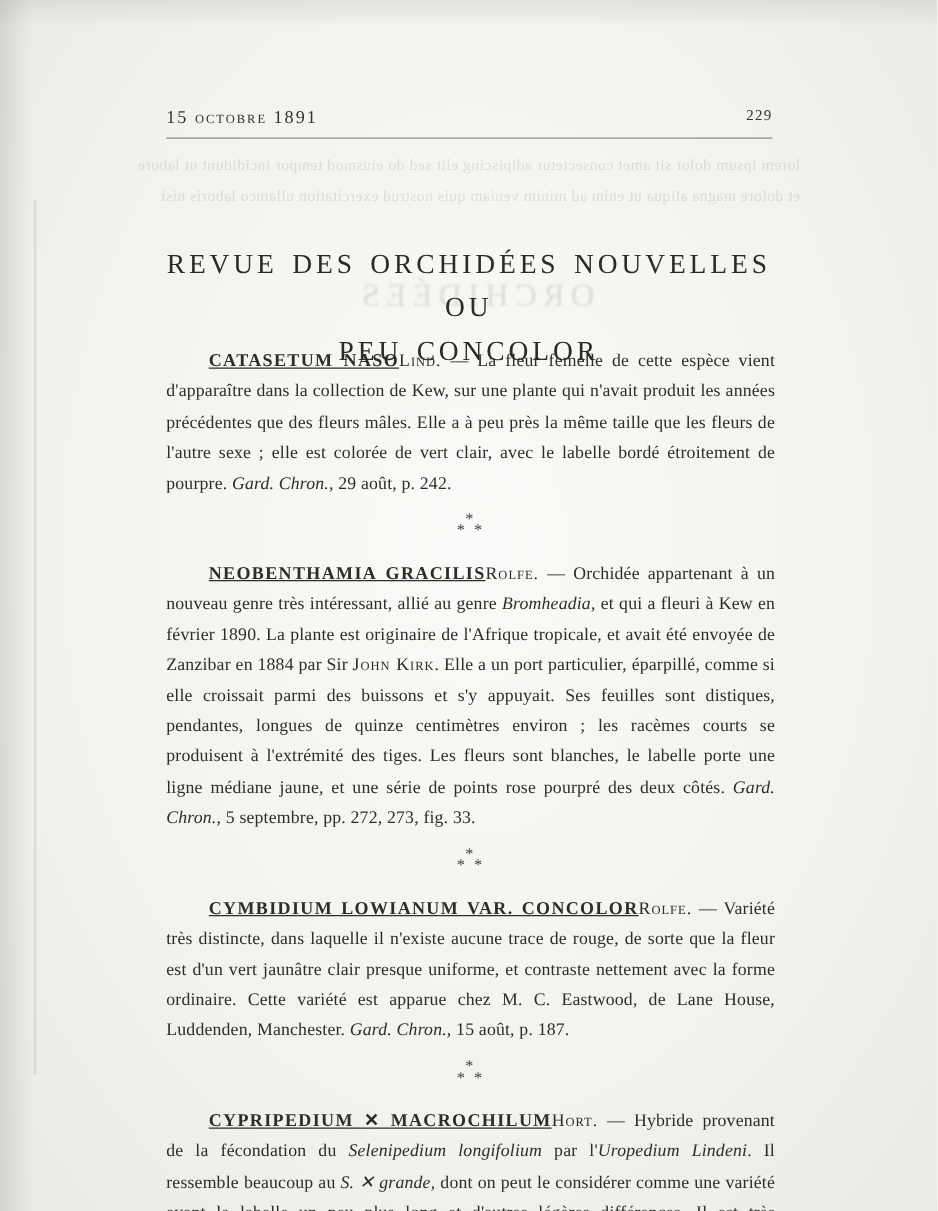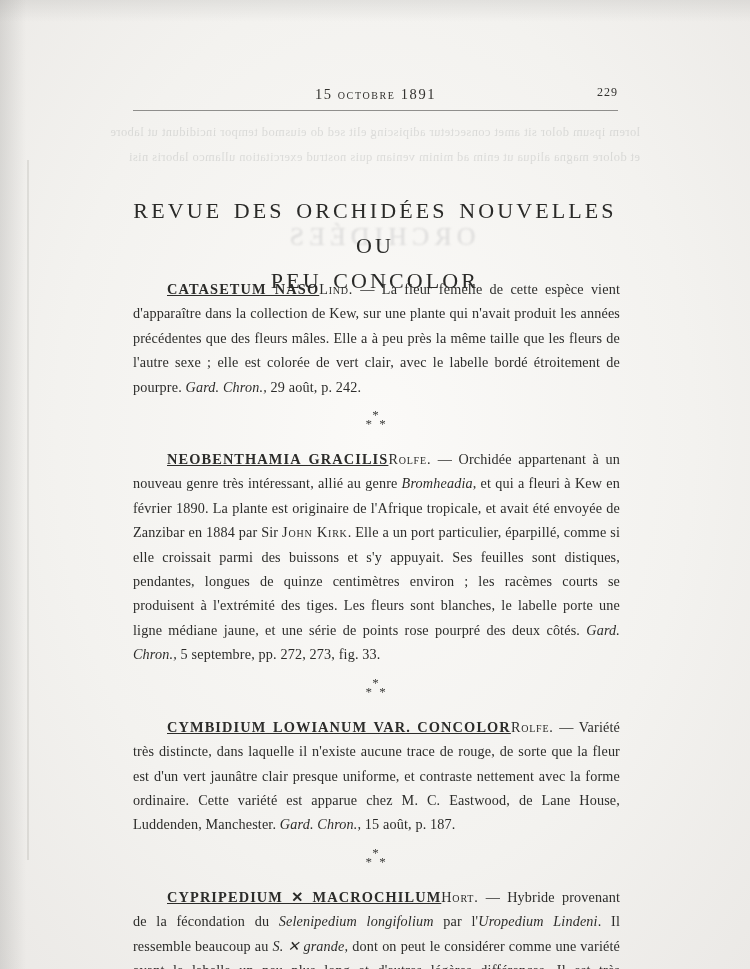--- a/index.html
+++ b/index.html
@@ -89,21 +89,21 @@
   }
 
   
   .running-head {
     position: absolute;
     left: 133px;
     top: 86px;
     width: 485px;
     display: flex;
     align-items: baseline;
-    justify-content: center;
+    justify-content: flex-start;
   }
   .running-head .date {
     font-variant: small-caps;
     font-size: 14.5px;
     letter-spacing: 1.6px;
     color: #33322f;
     white-space: nowrap;
   }
   .page-number {
     position: absolute;

